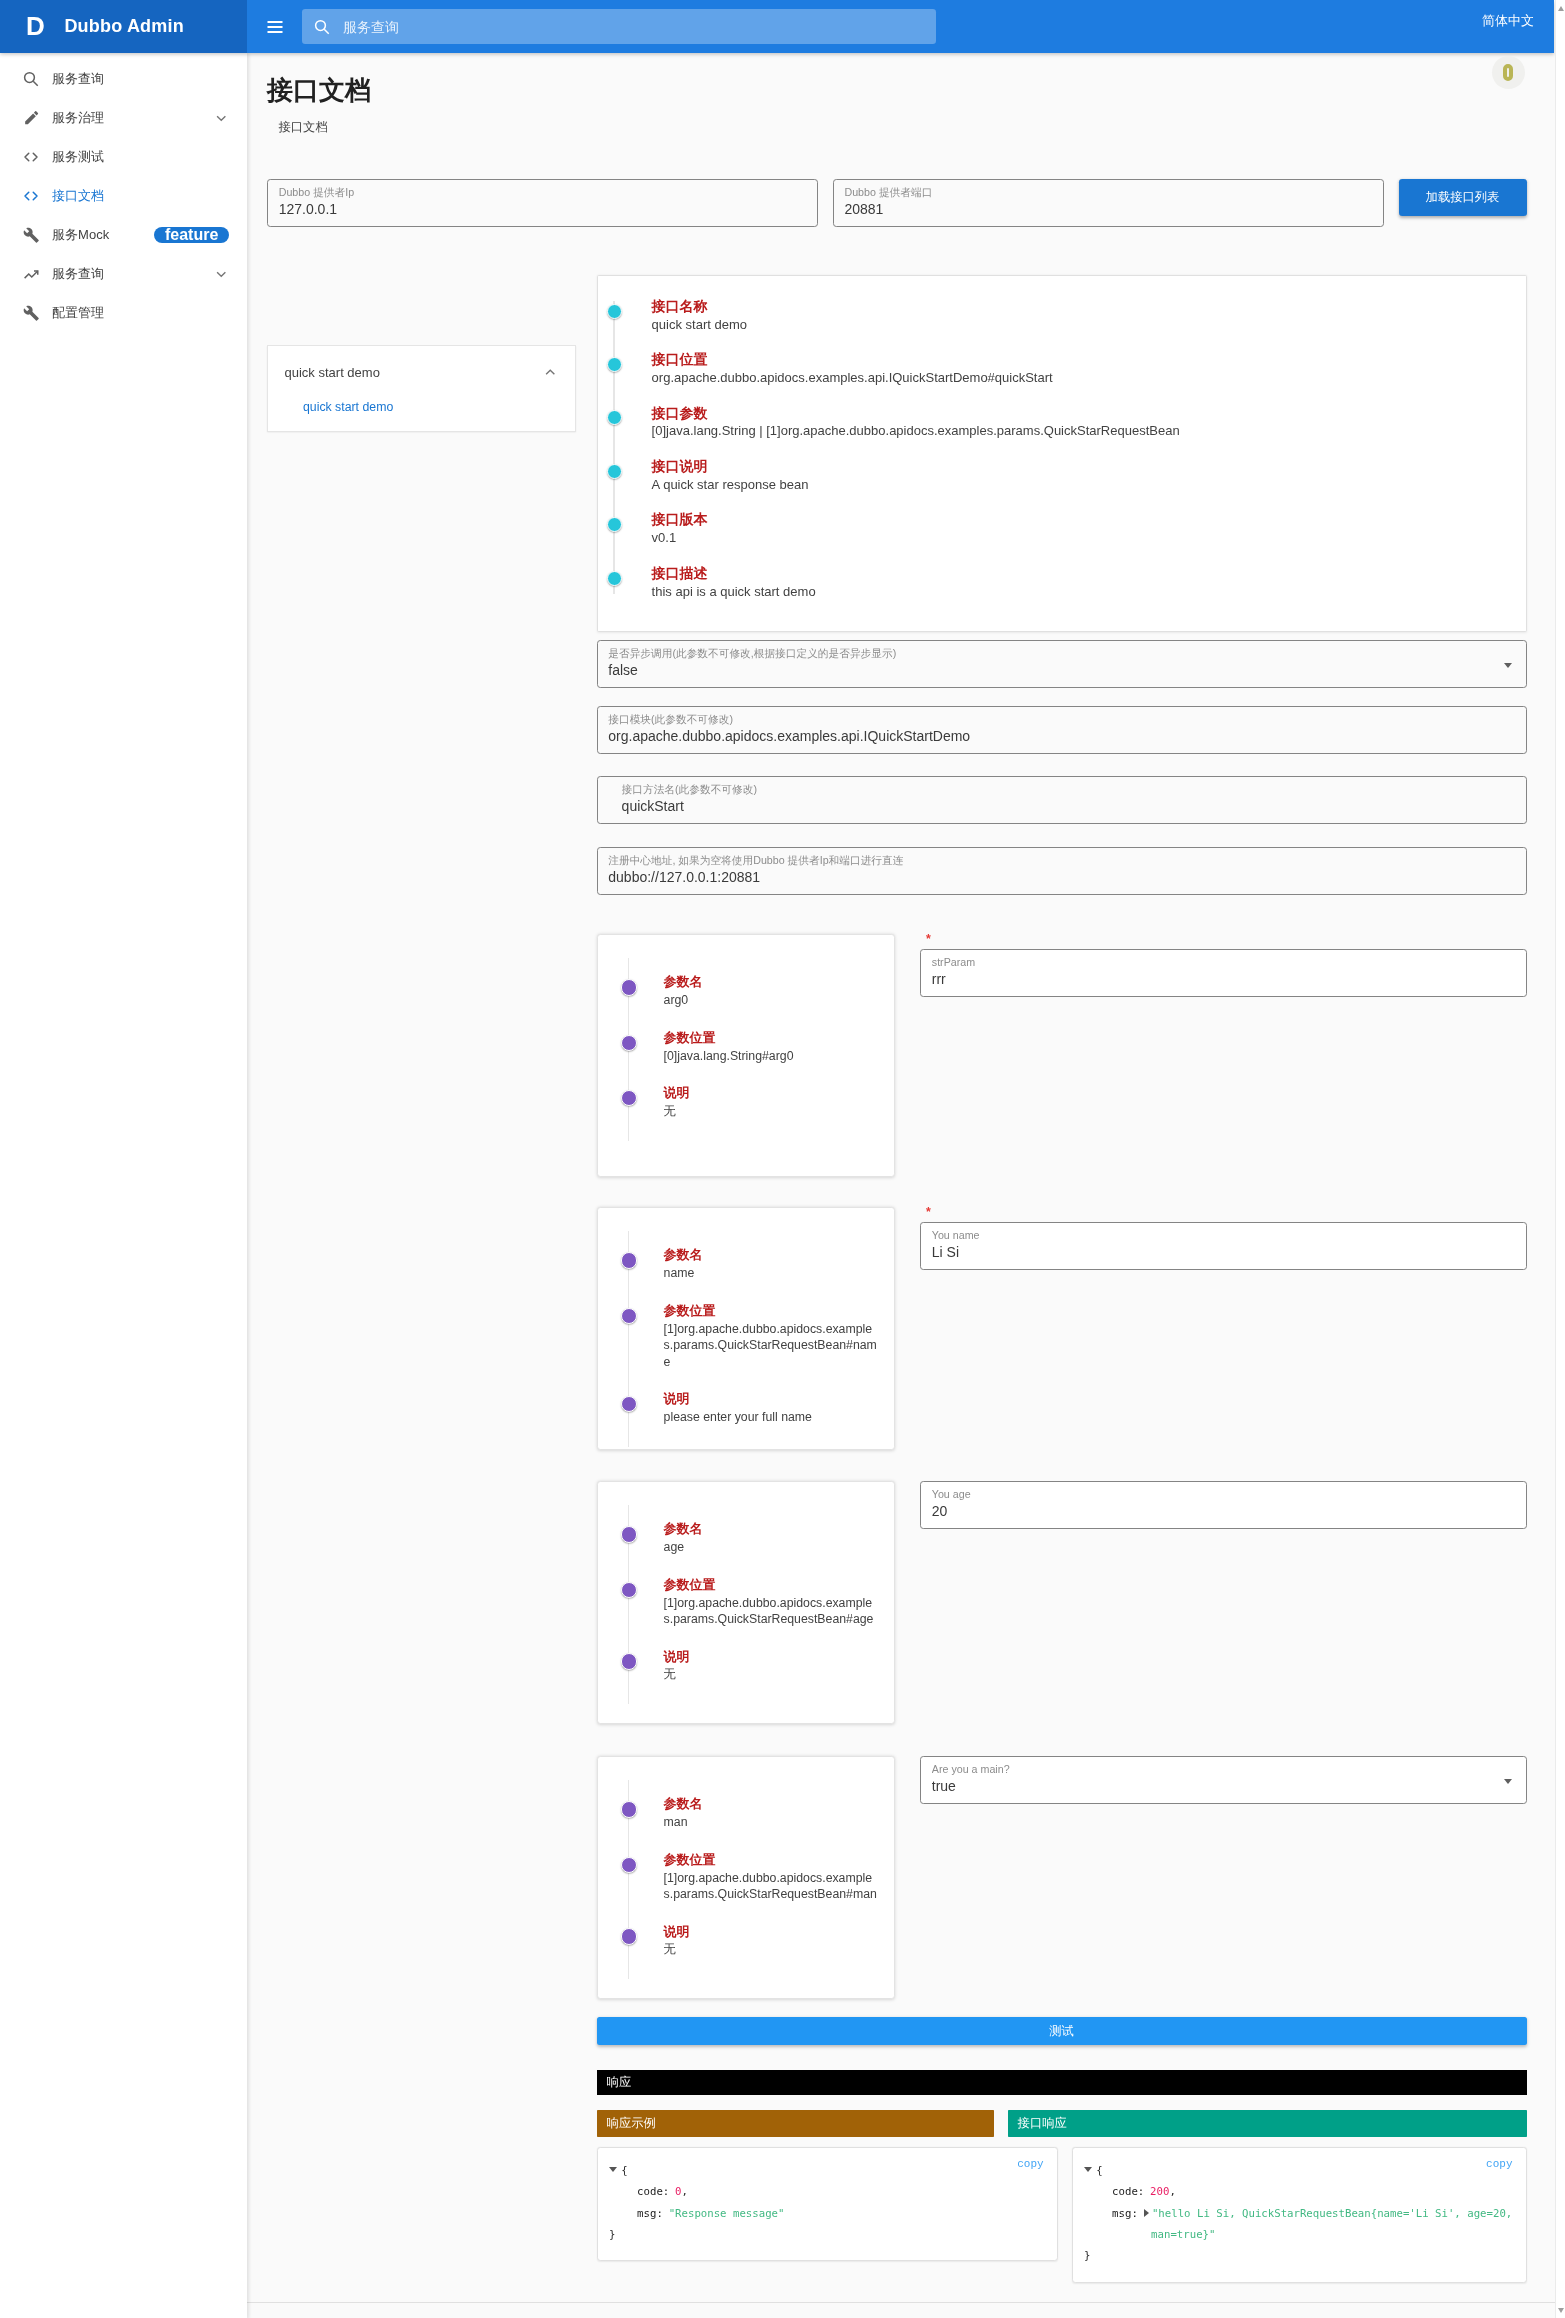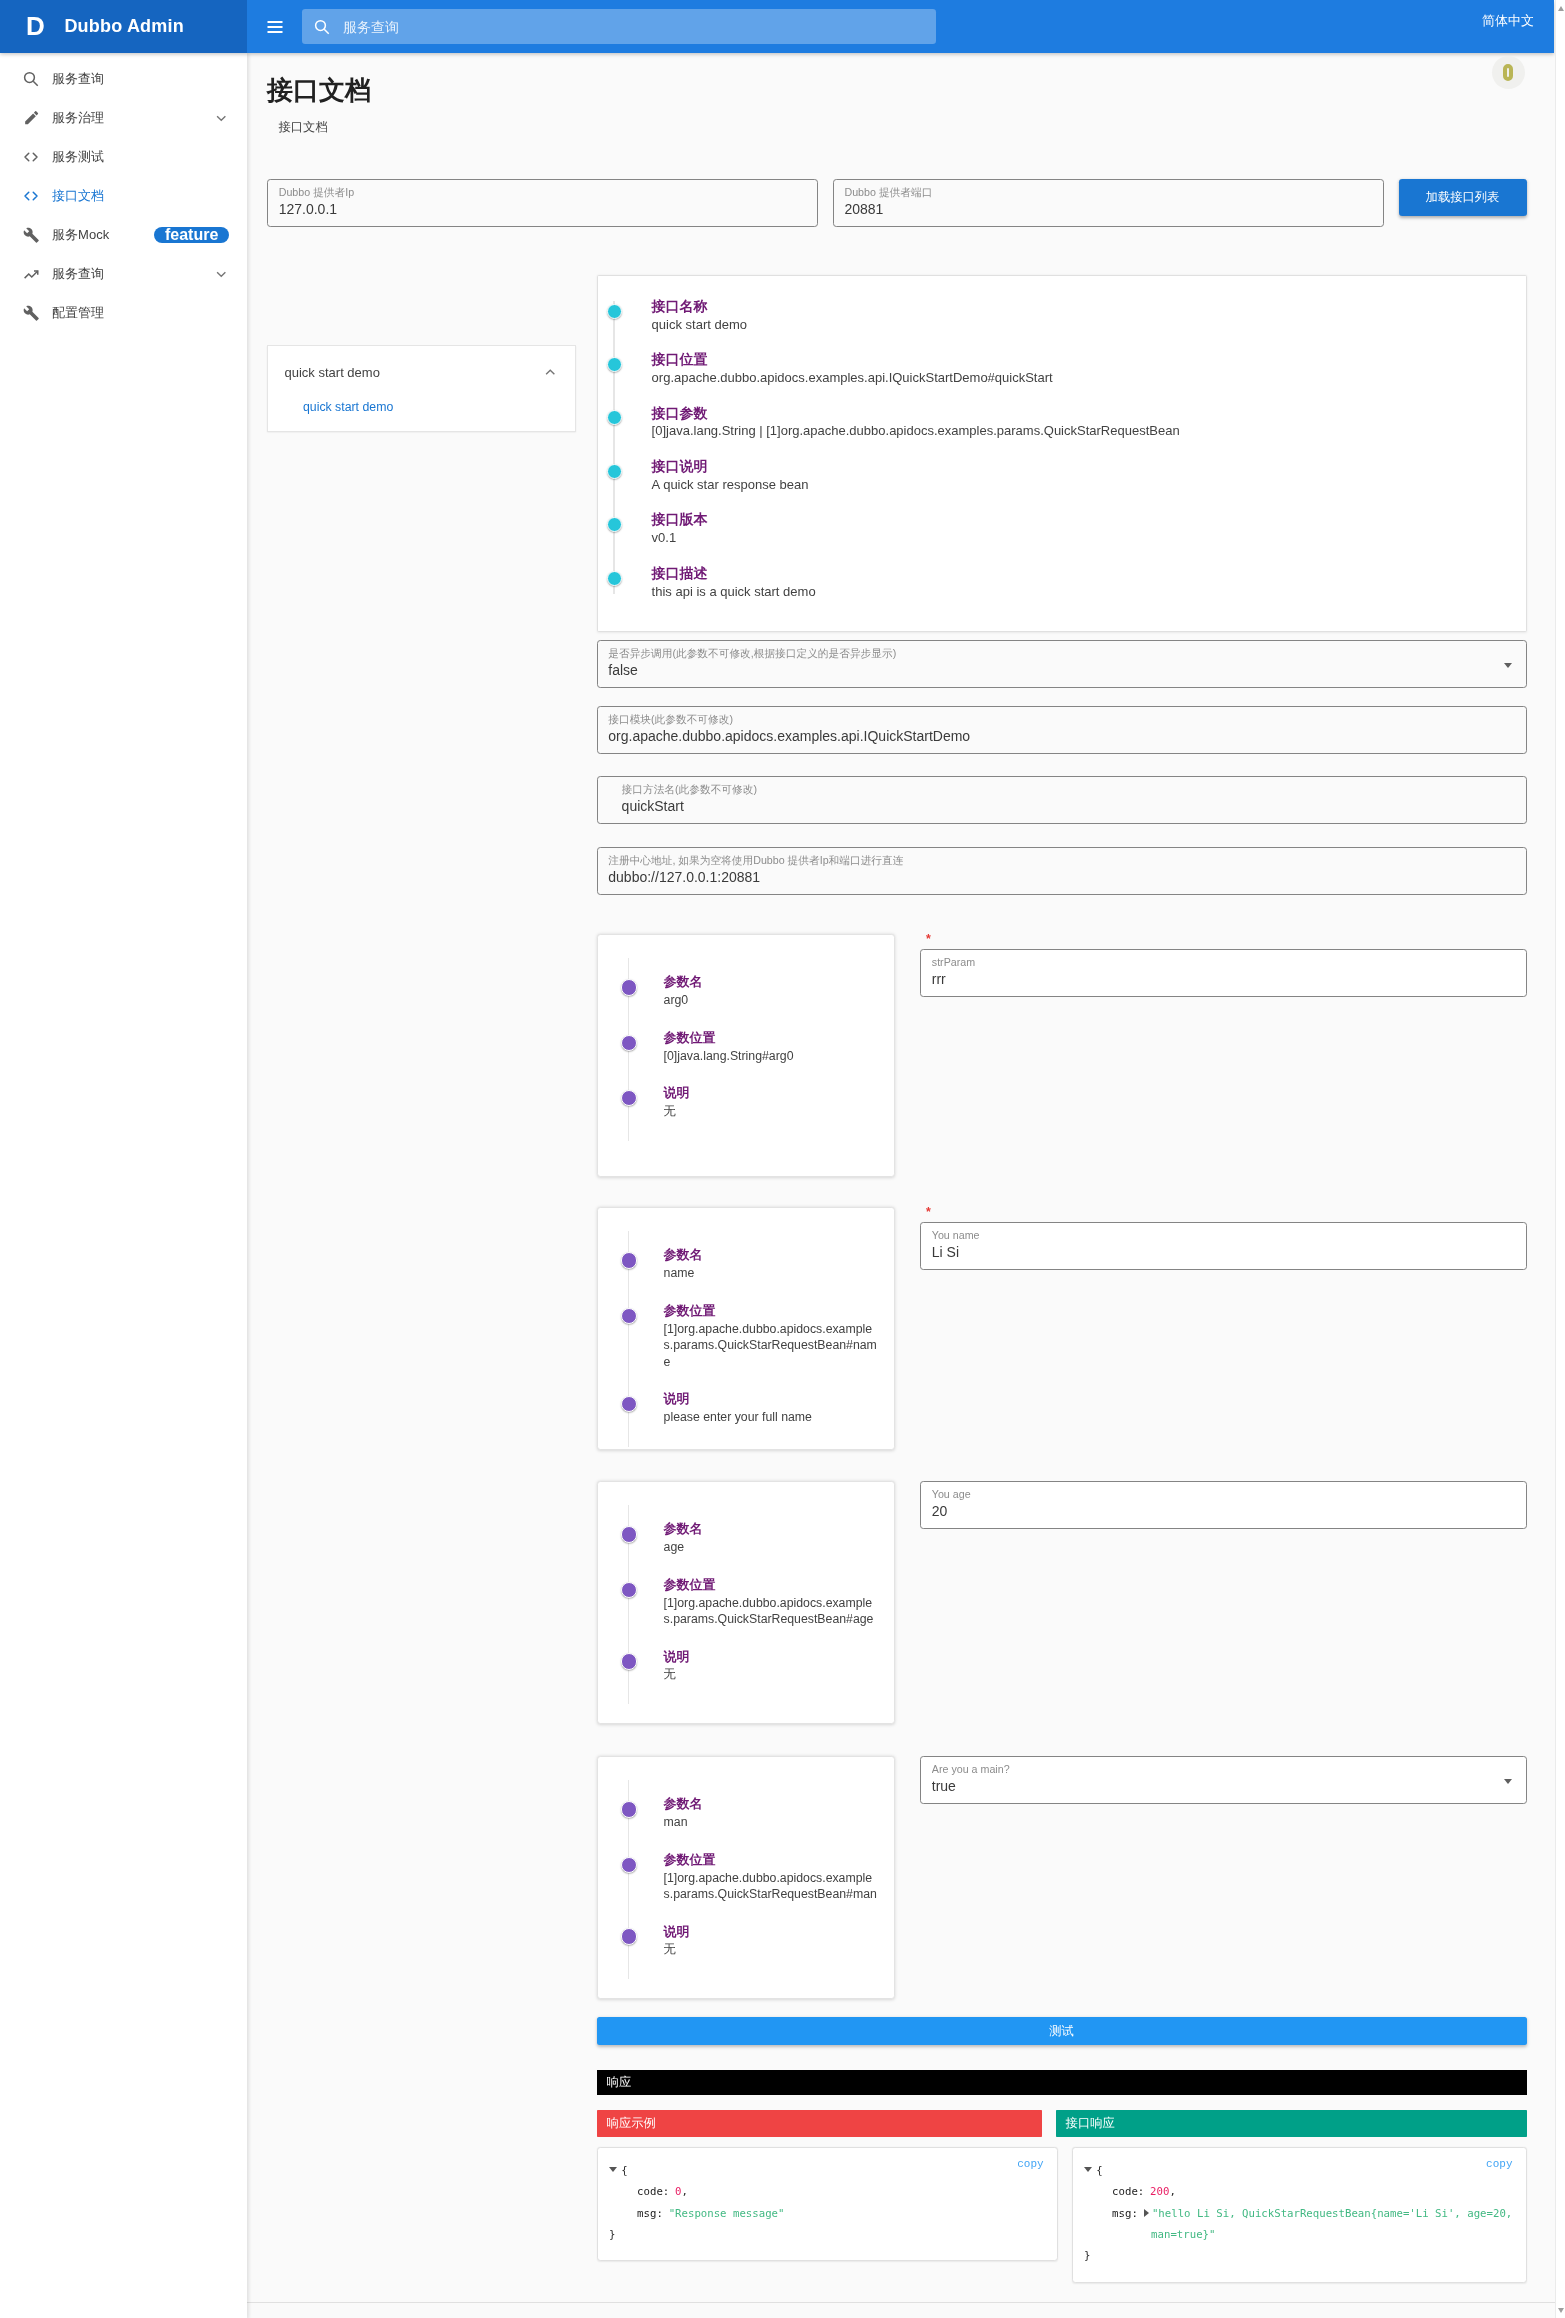--- a/index.html
+++ b/index.html
@@ -75,21 +75,21 @@
 
   .right-col { flex:1; margin-left:20.6px; }
 
   .info-card { background:#fff; border:0.8px solid #e0e0e0; border-radius:1.6px; margin-top:48px;
                padding:21.4px 16.5px 13px 0; box-shadow:0 0.8px 2.5px rgba(0,0,0,.07); }
   .timeline { position:relative; }
   .timeline::before { content:""; position:absolute; left:15.6px; top:3.3px; bottom:6.6px; width:1.6px; background:#e6e6e6; }
   .t-entry { position:relative; padding-left:54px; margin-bottom:18px; }
   .t-dot { position:absolute; left:9px; top:5.8px; width:15px; height:15px; border-radius:50%;
            background:#26c6da; border:1.6px solid #fff; box-shadow:0 0.8px 1.6px rgba(0,0,0,.35); }
-  .t-label { font-size:14px; font-weight:700; color:#701a75; line-height:17.3px; }
+  .t-label { font-size:14px; font-weight:700; color:#b91c1c; line-height:17.3px; }
   .t-value { font-size:13px; color:#424242; line-height:16.5px; margin-top:1.6px; }
 
   .mt-select  { margin-top:8.2px; }
   .mt-module  { margin-top:18px; }
   .mt-method  { margin-top:22px;padding-left:24px; }
   .mt-registry{ margin-top:23px; }
 
   .param-row { display:flex; align-items:flex-start; }
   .param-row.p1 { margin-top:39px; }
   .param-row.p2 { margin-top:30px; }
@@ -108,21 +108,21 @@
   .param-field { min-height:48px; background:#fff; }
 
   .test-btn { display:block; width:100%; height:28px; margin-top:18px; background:#2196f3; color:#fff;
               border:none; border-radius:2.5px; font-size:12.3px; cursor:pointer;
               box-shadow:0 1.6px 3.3px rgba(0,0,0,.25); font-family:"Liberation Sans", sans-serif; }
 
   .resp-bar { margin-top:25px; height:25px; background:#000; color:#fff; font-size:12.3px; line-height:25px;
               padding:0 10px; }
   .resp-headers { display:flex; gap:14px; margin-top:15px; }
   .resp-header { height:27px; line-height:27px; color:#fff; font-size:12.3px; padding:0 10px; border-radius:0.8px; }
-  .resp-header.example { width:445px; background:#ef4444; }
+  .resp-header.example { width:397px; background:#a16207; }
   .resp-header.actual  { flex:1; background:#00a088; }
 
   .resp-grid { display:flex; gap:14px; margin-top:10px; align-items:flex-start; }
   .json-card { background:#fff; border:0.8px solid #e0e0e0; border-radius:3.3px; position:relative;
                padding:11.5px 11.5px 15px; box-shadow:0 0.8px 1.6px rgba(0,0,0,.07); }
   .json-card.example { width:461px; min-height:104px; }
   .json-card.actual  { flex:1; min-height:128px; }
   .copy-link { position:absolute; top:10px; right:13px; color:#42a5f5; font-size:11px; cursor:pointer;
                font-family:Liberation Mono, monospace; text-decoration:none; }
   .json { font-family:"DejaVu Sans Mono", monospace; font-size:10.7px; color:#2b2b2b; line-height:21.4px; }

